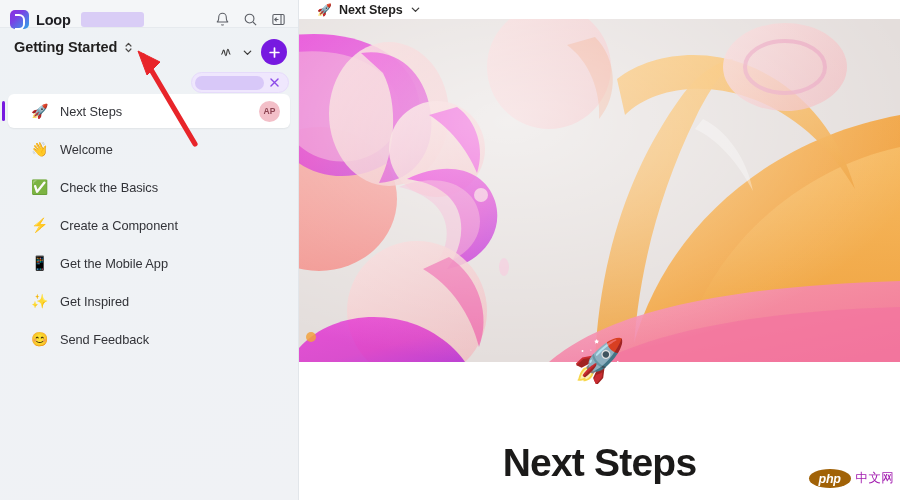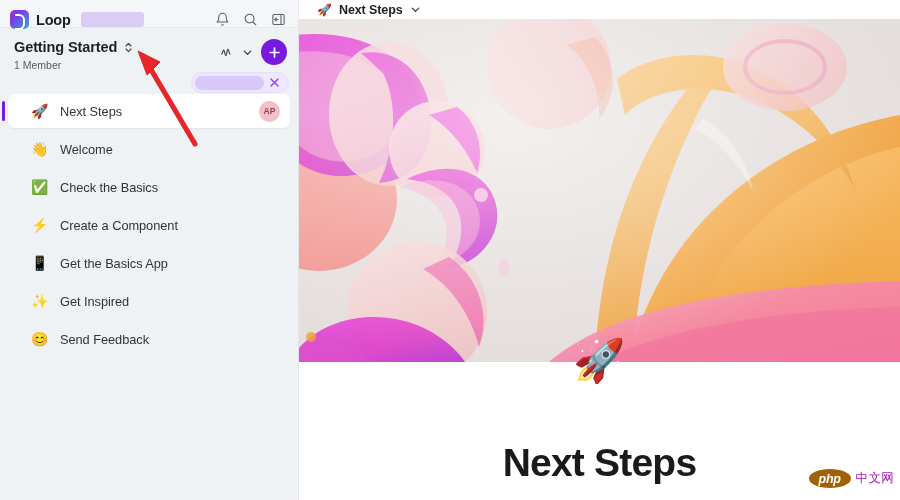--- a/index.html
+++ b/index.html
@@ -322,21 +322,20 @@
     <div class="ws-header">
       <div class="ws-title-row">
         <span class="ws-title">Getting Started</span>
         <span>
           <svg class="chev-updown" viewBox="0 0 12 16" fill="none" stroke="currentColor" stroke-width="1.5" stroke-linecap="round" stroke-linejoin="round">
             <path d="M3 6.2L6 3l3 3.2"></path>
               <path d="M3 9.8L6 13l3-3.2"></path>
           </svg>
         </span>
       </div>
-      <div class="ws-sub">1 Member</div>
 
       <div class="ws-actions">
         <span class="squiggle-btn">
           <span>
             <svg class="squiggle" viewBox="0 0 26 14" fill="none" stroke="currentColor" stroke-width="1.4" stroke-linecap="round">
               <path d="M2 9c1.3 0 1.3-5 2.6-5S5.9 11 7.2 11 8.5 3 9.8 3 11.1 9 12.4 9"></path>
             </svg>
           </span>
           <span>
             <svg class="chev-dn" viewBox="0 0 12 12" fill="none" stroke="currentColor" stroke-width="1.4" stroke-linecap="round" stroke-linejoin="round">
@@ -374,21 +373,21 @@
       <div class="page-item">
         <span class="pi-emoji">✅</span>
         <span class="pi-label">Check the Basics</span>
       </div>
       <div class="page-item">
         <span class="pi-emoji">⚡</span>
         <span class="pi-label">Create a Component</span>
       </div>
       <div class="page-item">
         <span class="pi-emoji">📱</span>
-        <span class="pi-label">Get the Basics App</span>
+        <span class="pi-label">Get the Mobile App</span>
       </div>
       <div class="page-item">
         <span class="pi-emoji">✨</span>
         <span class="pi-label">Get Inspired</span>
       </div>
       <div class="page-item">
         <span class="pi-emoji">😊</span>
         <span class="pi-label">Send Feedback</span>
       </div>
     </nav>

